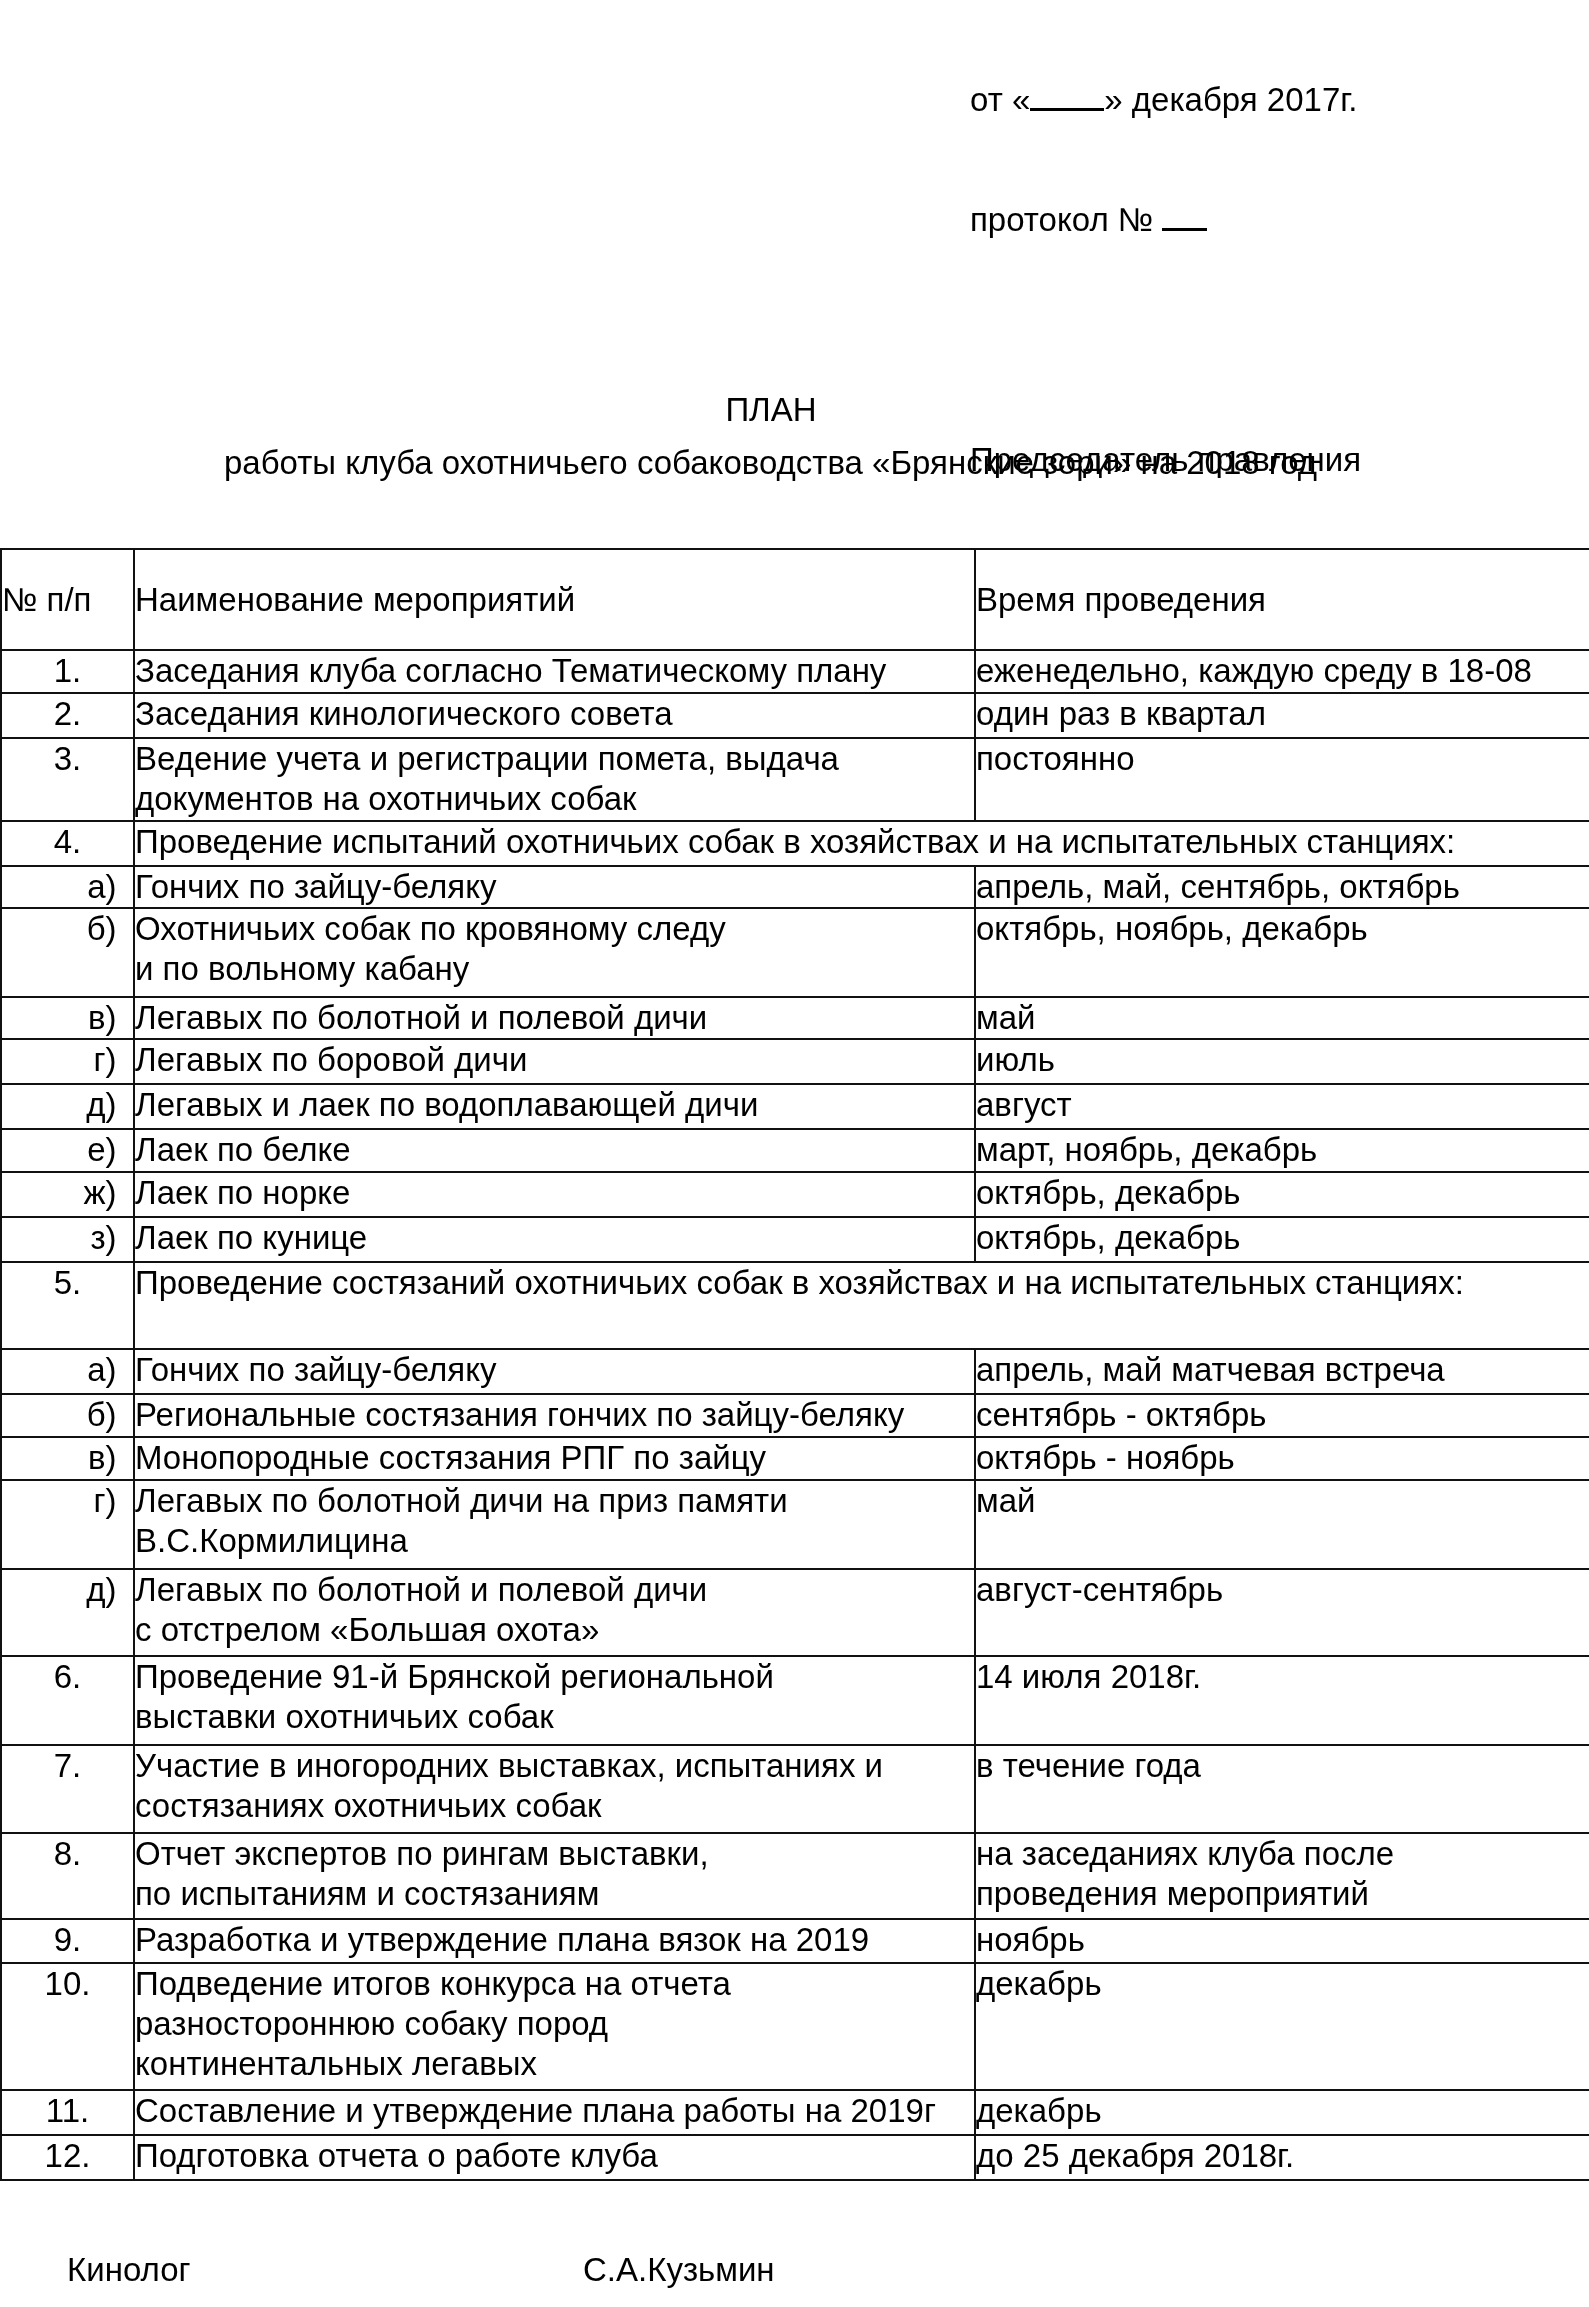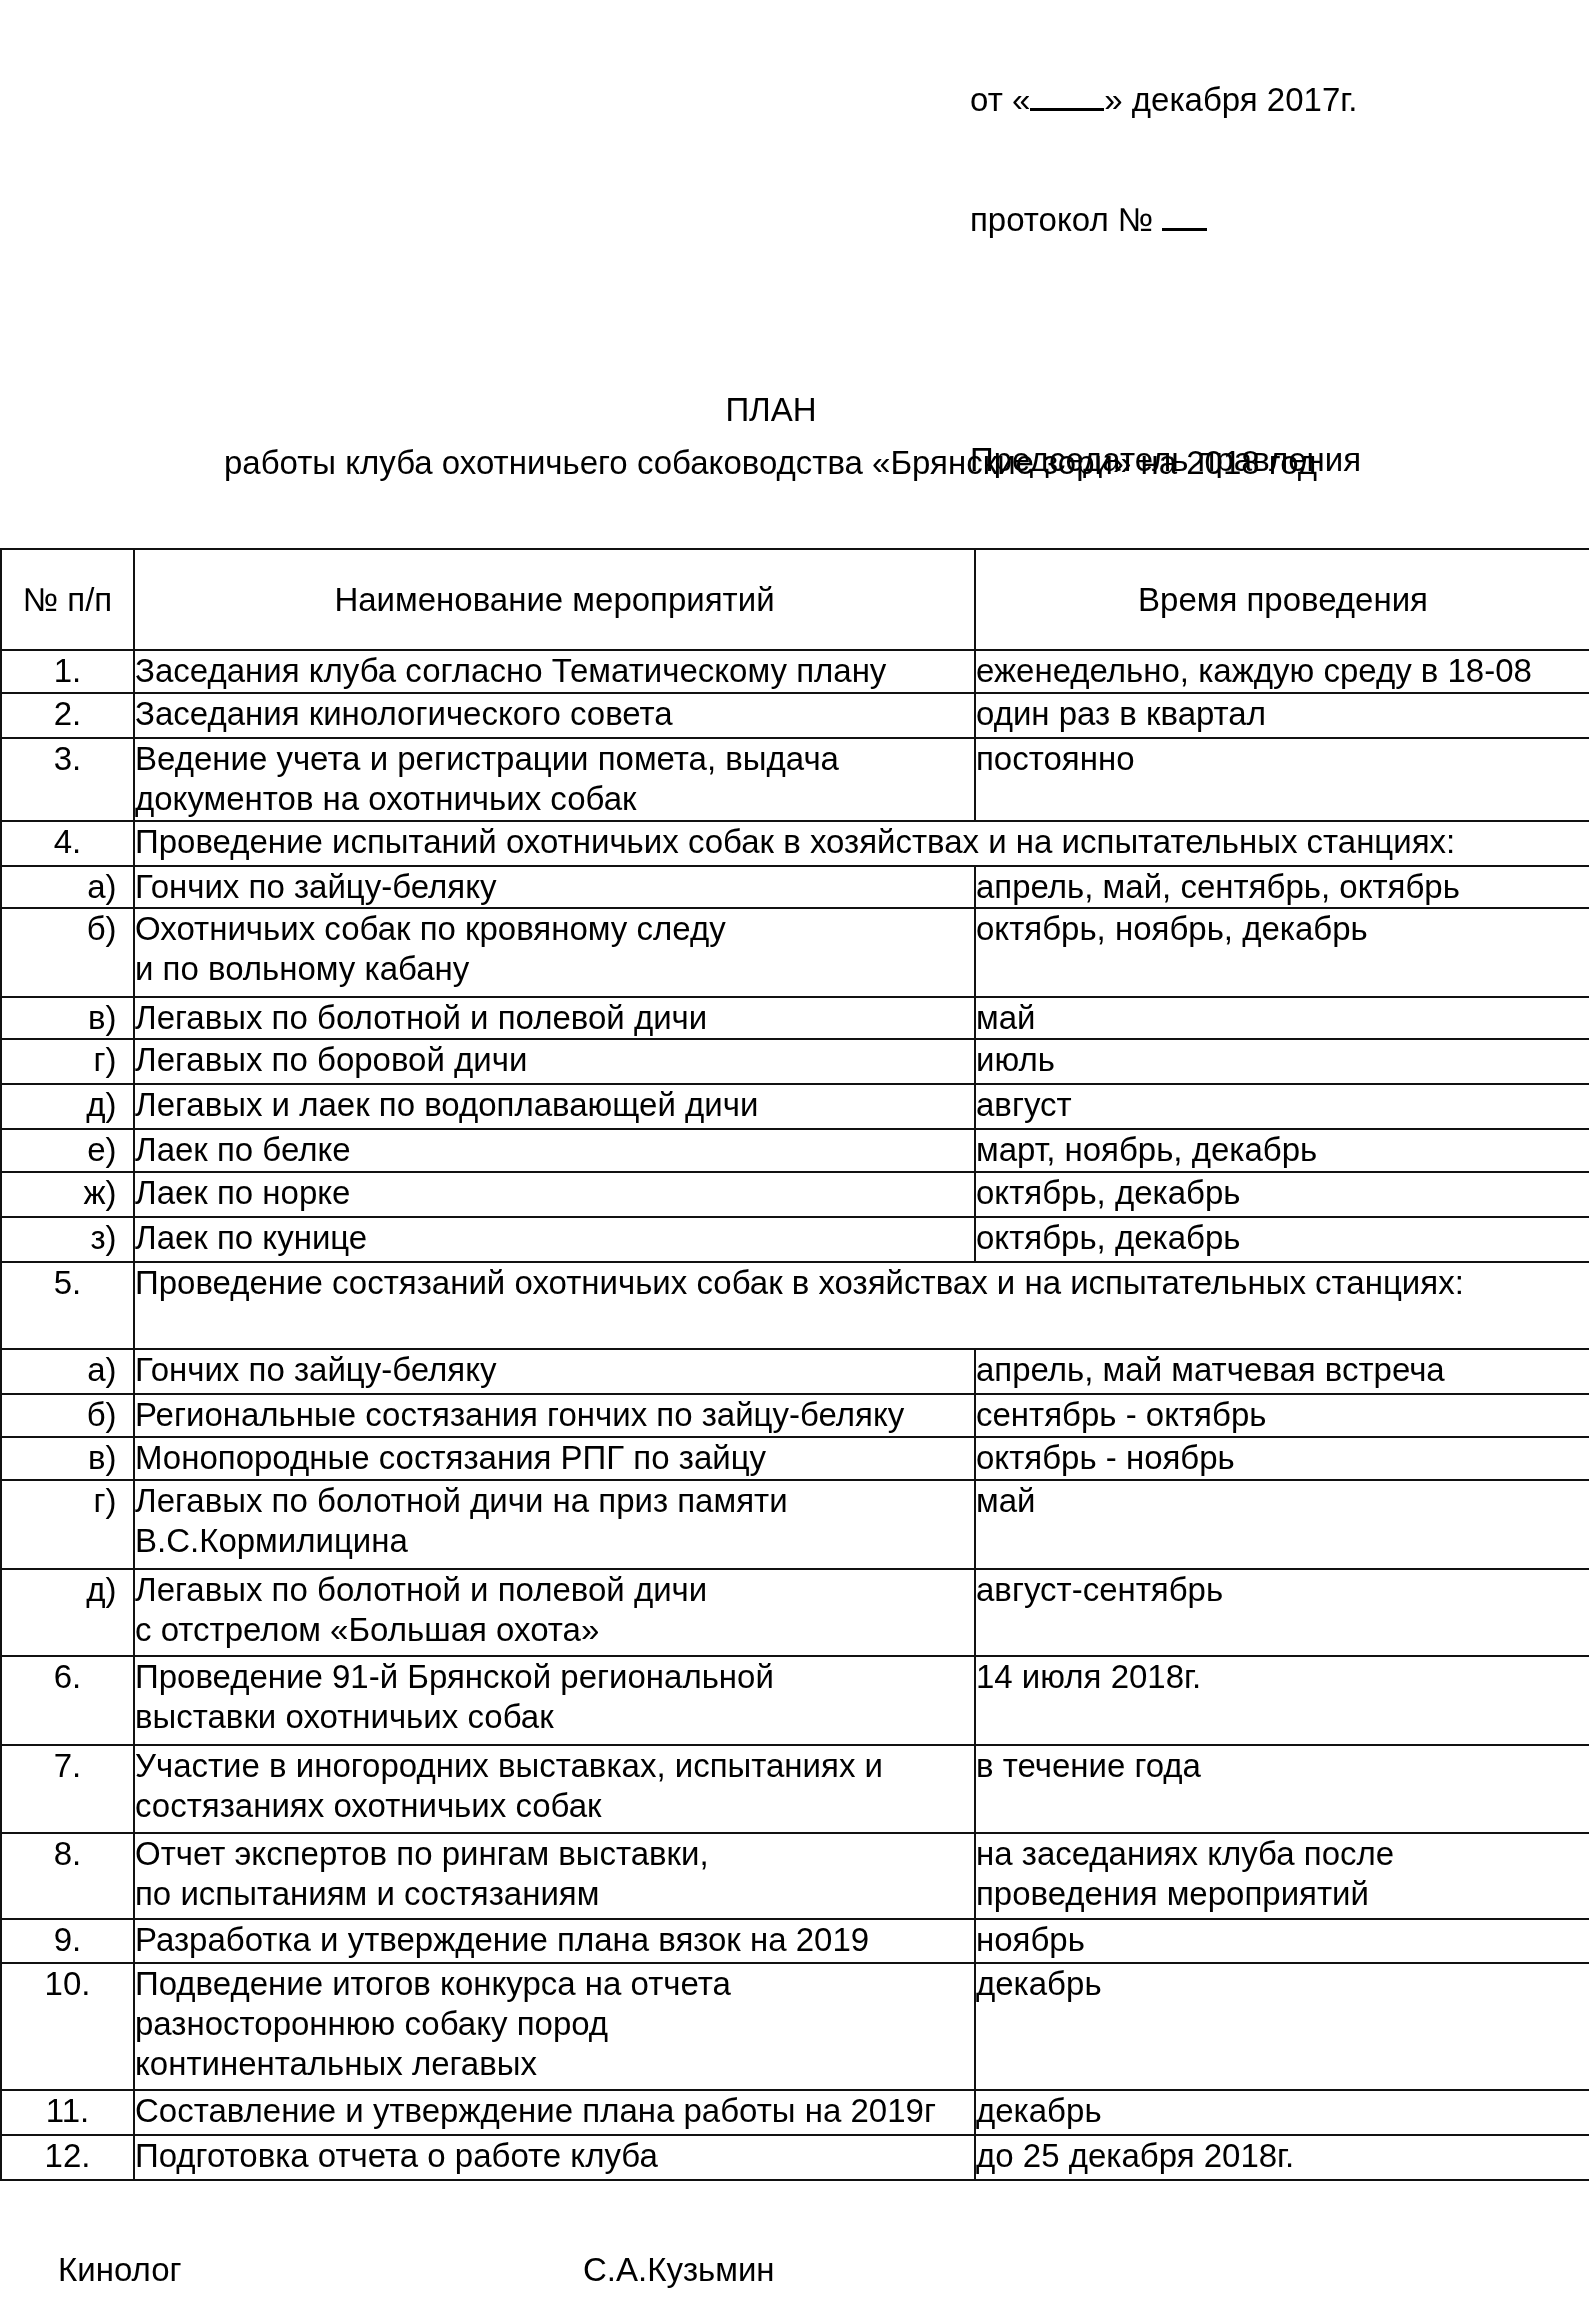--- a/index.html
+++ b/index.html
@@ -26,27 +26,27 @@
     position: absolute; left: 0; top: 548px;
     width: 1590px; border-collapse: collapse; table-layout: fixed;
   }
   table.plan-table td, table.plan-table th {
     border: 2.2px solid #111; padding: 0; vertical-align: top;
     font-weight: normal; line-height: 40px; overflow: hidden; white-space: nowrap;
   }
   col.c-num { width: 133px; }
   col.c-name { width: 841px; }
   col.c-time { width: 616px; }
-  th { height: 99px; vertical-align: middle !important; text-align: center; }
+  th { height: 99px; vertical-align: middle !important; text-align: left; }
   td.num { text-align: center; padding-right: 0; }
   td.num.sub { text-align: right; padding-right: 16.4px; }
   td.name { padding-left: 16.4px; }
   td.time { padding-left: 16.4px; }
   td .ln { display: block; }
-  .footer-left { position: absolute; left: 58px; top: 2250px; line-height: 40px; }
+  .footer-left { position: absolute; left: 67px; top: 2250px; line-height: 40px; }
   .footer-right { position: absolute; left: 583px; top: 2250px; line-height: 40px; }
 </style>
 </head>
 <body>
 
 <div class="approval">
   <div><span>от «</span><span class="blank" style="width:74px"></span><span>» декабря 2017г.</span></div>
   <div><span>протокол № </span><span class="blank" style="width:45px"></span></div>
   <div class="gap"></div>
   <div>Председатель правления</div>

